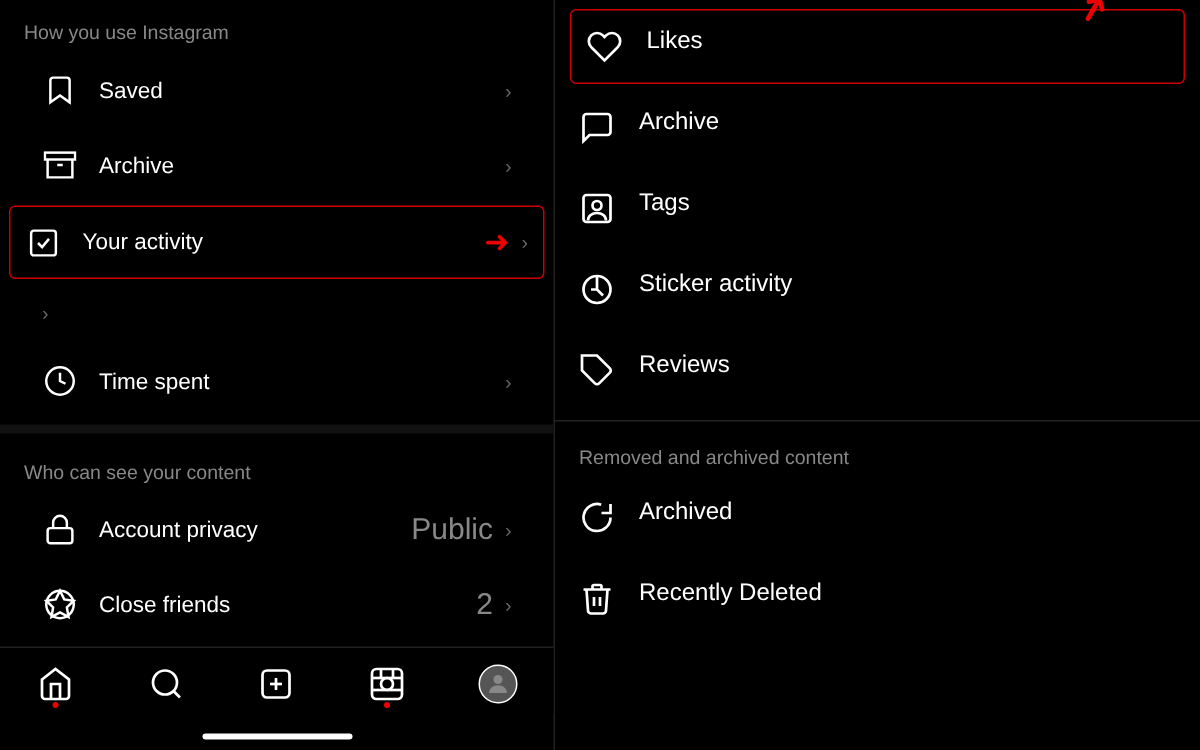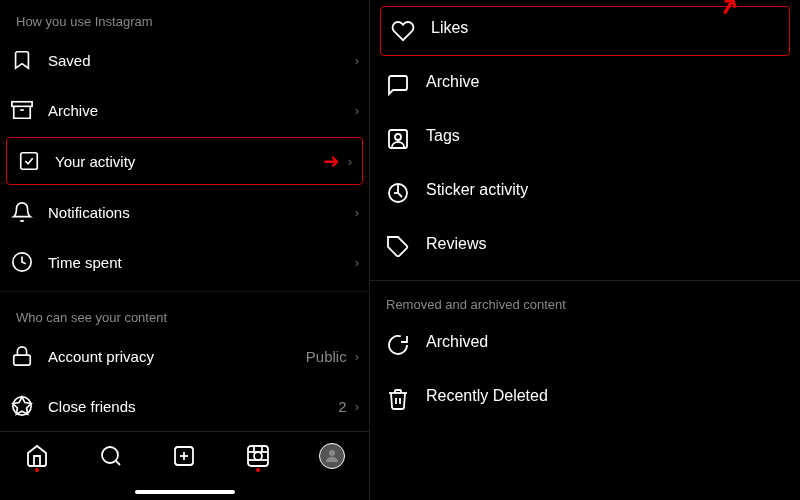--- a/index.html
+++ b/index.html
@@ -27,21 +27,21 @@
     .section-label {
       font-size: 13px;
       color: #888;
       padding: 14px 16px 6px 16px;
     }
 
     .menu-item {
       display: flex;
       align-items: center;
       justify-content: space-between;
-      padding: 13px 10px;
+      padding: 13px 28px;
       cursor: pointer;
       position: relative;
     }
 
     .menu-item-left {
       display: flex;
       align-items: center;
       gap: 14px;
     }
 
@@ -53,21 +53,21 @@
       justify-content: center;
       flex-shrink: 0;
     }
 
     .menu-label {
       font-size: 15px;
       color: #fff;
     }
 
     .menu-value {
-      font-size: 15px;
+      font-size: 20px;
       color: #888;
       margin-right: 4px;
     }
 
     .chevron {
       color: #666;
       font-size: 13px;
     }
 
     .item-right {
@@ -233,29 +233,20 @@
       <span class="menu-label">Your activity</span>
     </div>
     <div class="item-right">
 
       <span style="color:#e00; font-size:20px; margin-right:4px;">➜</span>
       <span class="chevron">›</span>
     </div>
   </div>
 
   <div class="menu-item">
-    <div class="menu-item-left">
-      <div class="menu-icon">
-        <svg width="22" height="22" viewBox="0 0 24 24" fill="none" stroke="#fff" stroke-width="1.8">
-          <path d="M18 8a6 6 0 00-12 0c0 7-3 9-3 9h18s-3-2-3-9"></path>
-          <path d="M13.73 21a2 2 0 01-3.46 0"></path>
-        </svg>
-      </div>
-      <span class="menu-label">Notifications</span>
-    </div>
     <div class="item-right">
       <span class="chevron">›</span>
     </div>
   </div>
 
   <div class="menu-item">
     <div class="menu-item-left">
       <div class="menu-icon">
         <svg width="22" height="22" viewBox="0 0 24 24" fill="none" stroke="#fff" stroke-width="1.8">
           <circle cx="12" cy="12" r="10"></circle>

